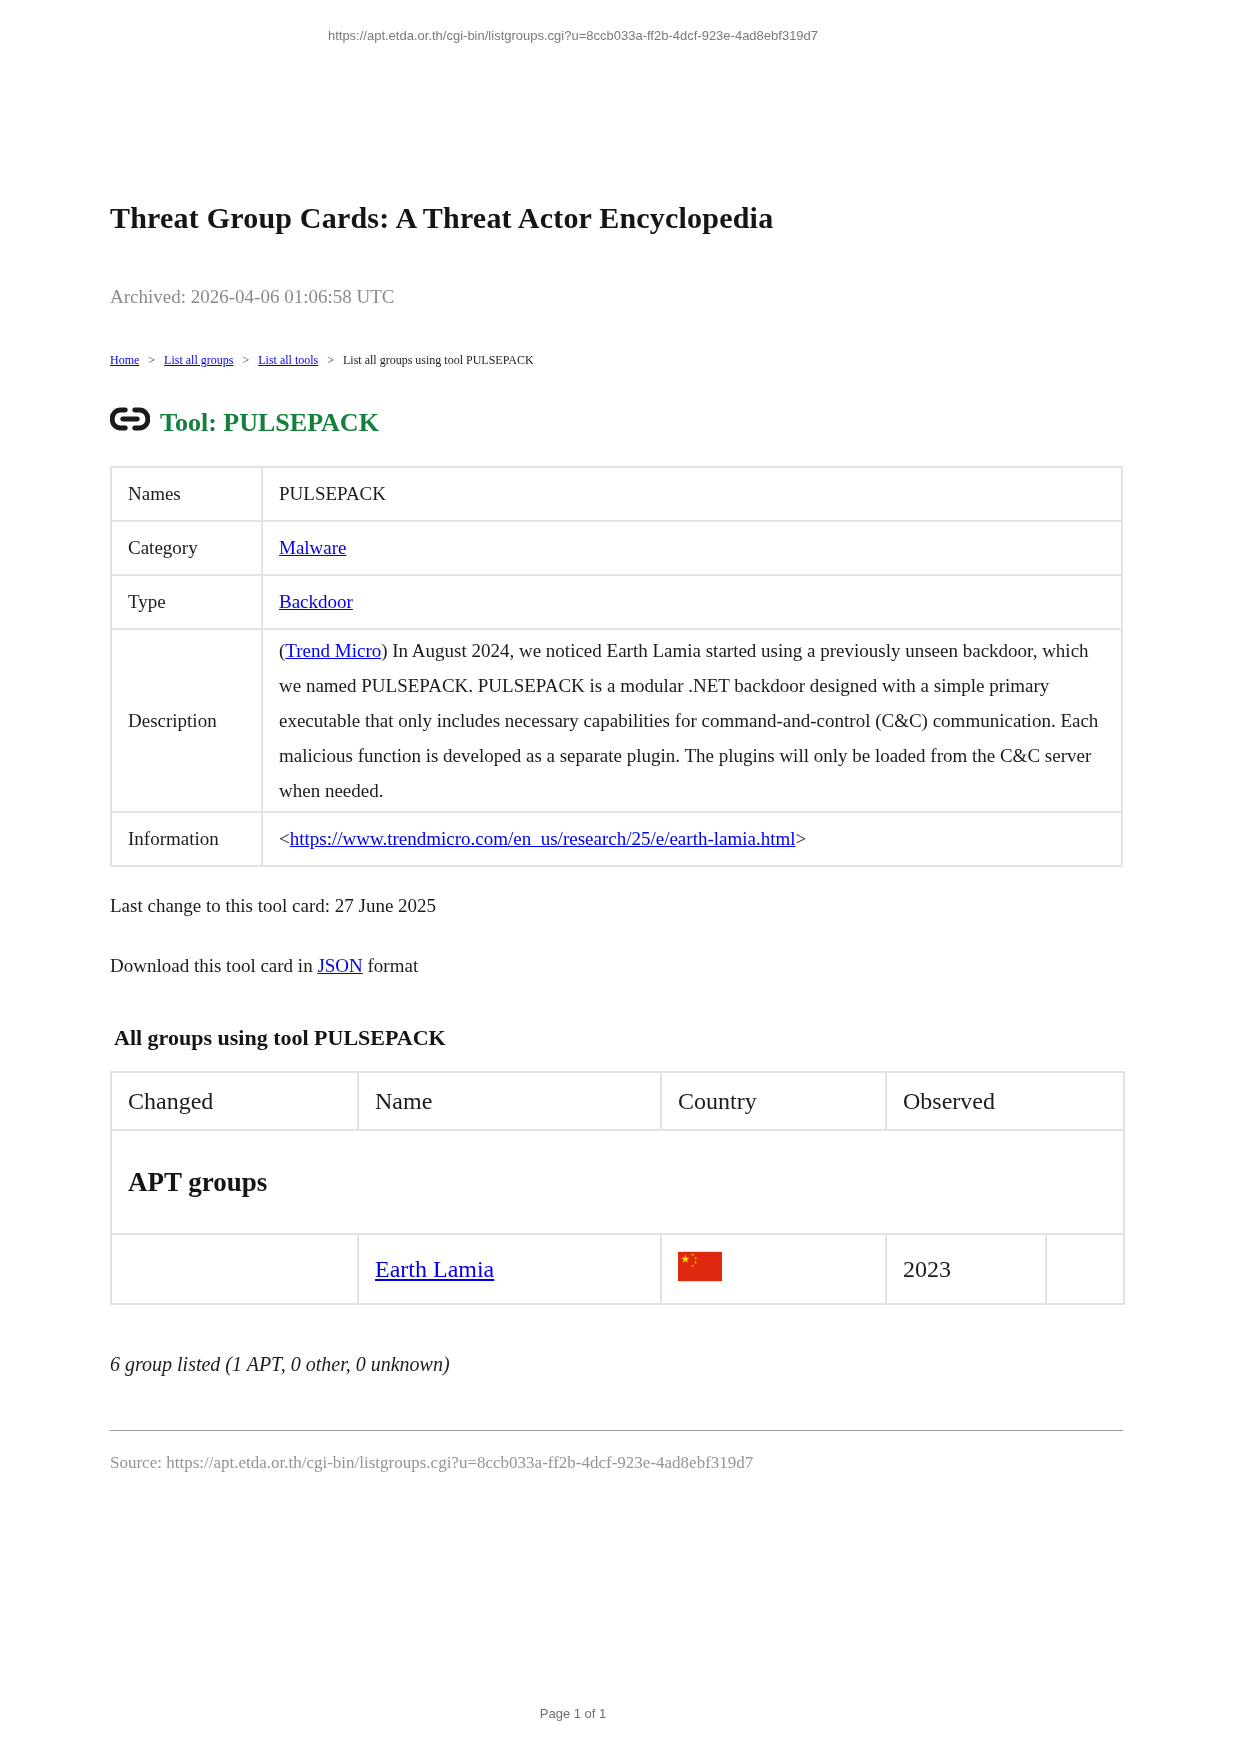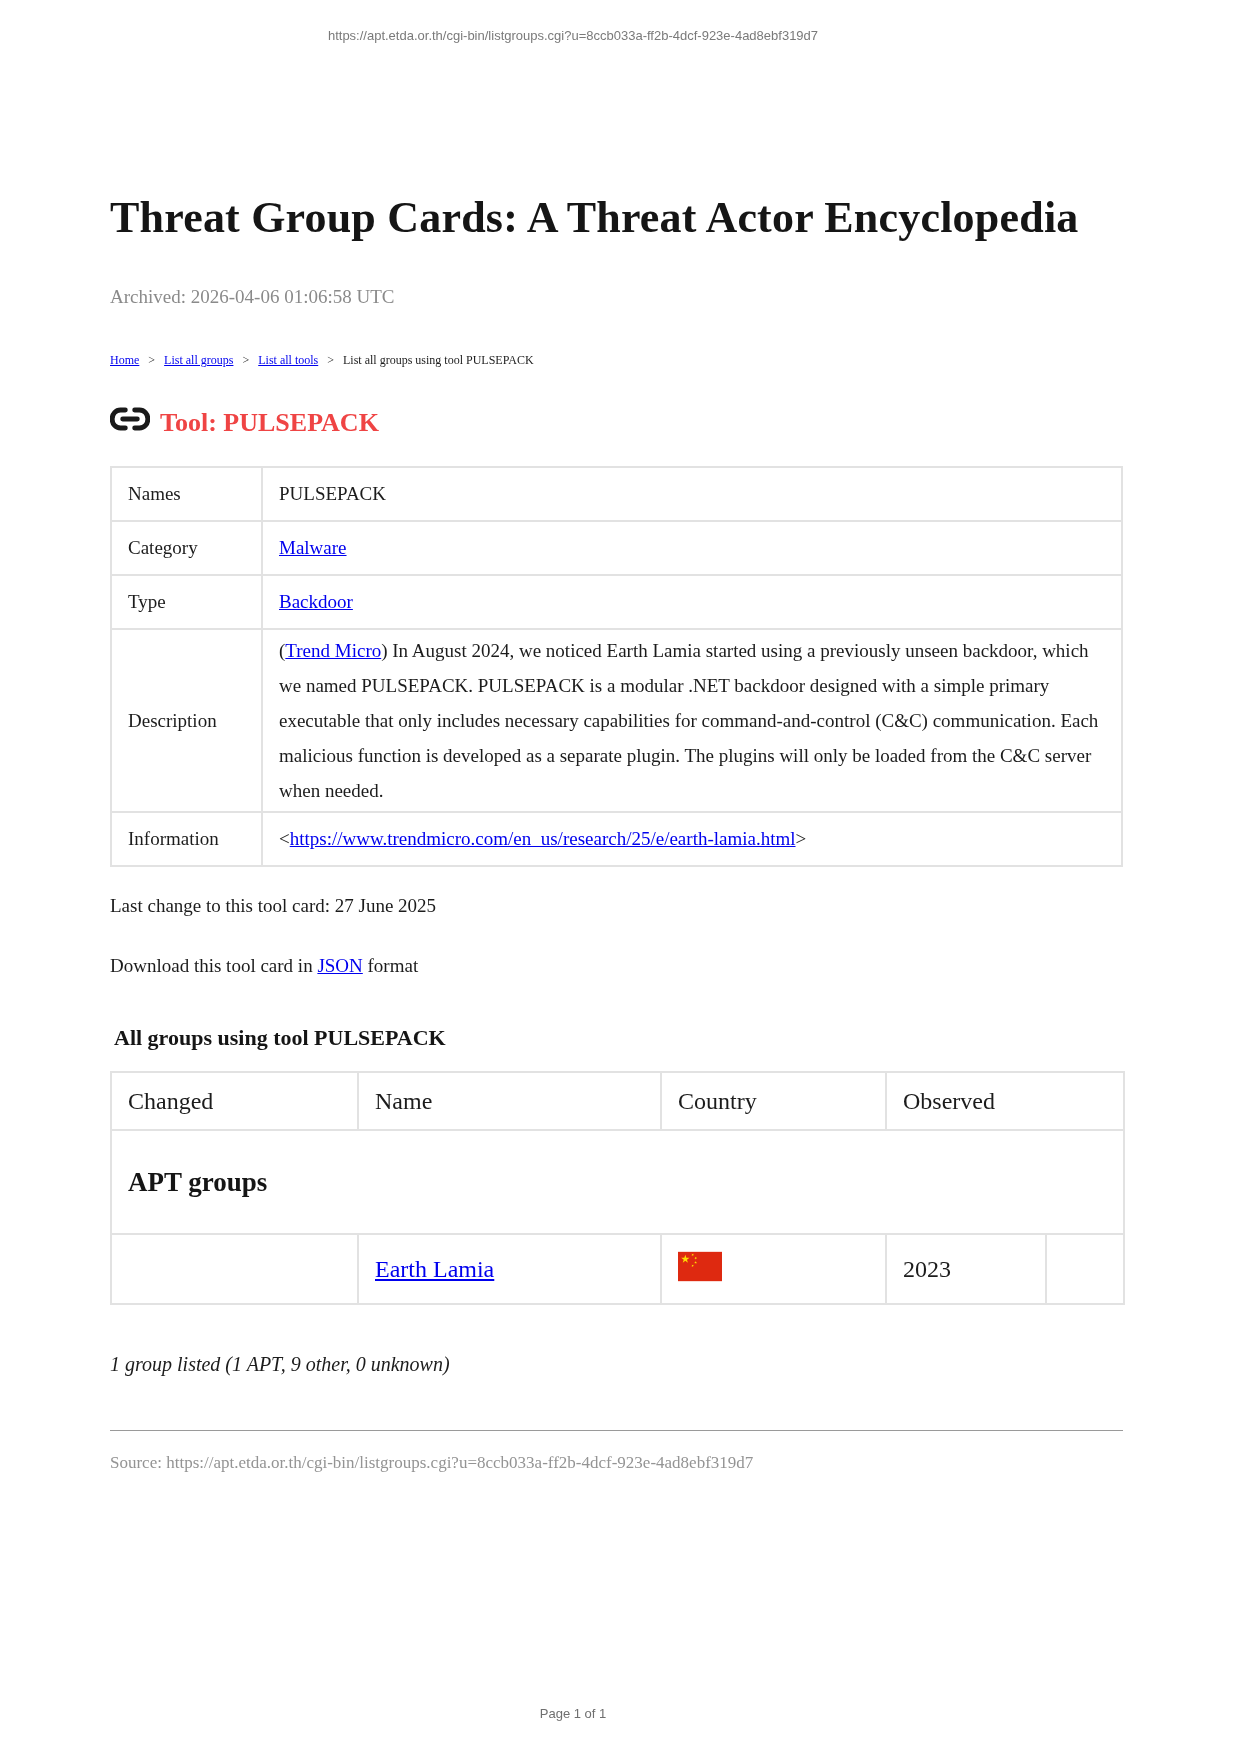--- a/index.html
+++ b/index.html
@@ -21,21 +21,21 @@
     color: #7a7a7a;
   }
   .content {
     position: absolute;
     top: 0;
     left: 110px;
     width: 1013px;
   }
   .content h1 {
     margin: 196px 0 0 0;
-    font-size: 44px;
+    font-size: 30px;
     line-height: 44px;
     font-weight: bold;
     color: #151515;
     letter-spacing: 0.2px;
   }
   .archived {
     margin: 44px 0 0 0;
     font-size: 19px;
     line-height: 26px;
     color: #8a8a8a;
@@ -45,21 +45,21 @@
     font-size: 12px;
     line-height: 28px;
   }
   .breadcrumb .sep { margin: 0 6px; color: #1c1c1c; }
   a { color: #0000EE; text-decoration: underline; cursor: pointer; }
   .tool-heading {
     margin: 32px 0 0 0;
     font-size: 26px;
     line-height: 34px;
     font-weight: bold;
-    color: #ef4444;
+    color: #15803d;
     display: flex;
     align-items: center;
   }
   .tool-heading .icon-wrap {
     display: inline-flex;
     margin-right: 10px;
     position: relative;
     top: -4px;
   }
   table.card {
@@ -254,21 +254,21 @@
                 <use href="#star" transform="translate(10,9.5) scale(1) rotate(20)"></use>
               </svg>
             </span>
           </td>
           <td>2023</td>
           <td></td>
         </tr>
       </tbody>
     </table>
 
-    <p class="summary">1 group listed (1 APT, 9 other, 0 unknown)</p>
+    <p class="summary">6 group listed (1 APT, 0 other, 0 unknown)</p>
 
     <hr class="rule">
 
     <p class="source">Source: https://apt.etda.or.th/cgi-bin/listgroups.cgi?u=8ccb033a-ff2b-4dcf-923e-4ad8ebf319d7</p>
 
   </div>
 
   <div class="print-footer">Page 1 of 1</div>
 
 </div>

